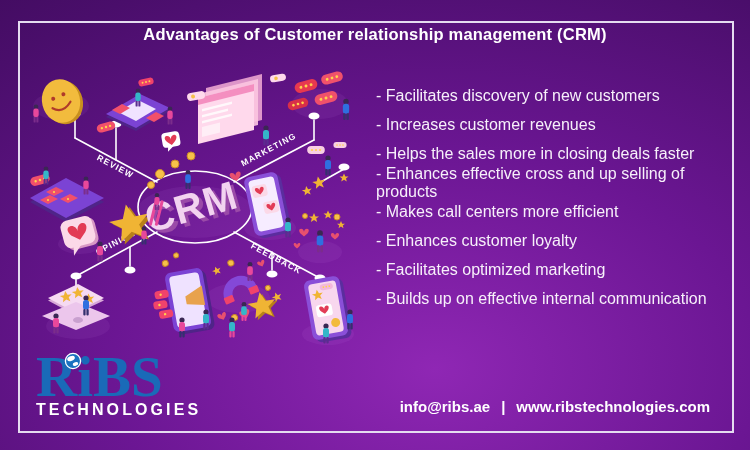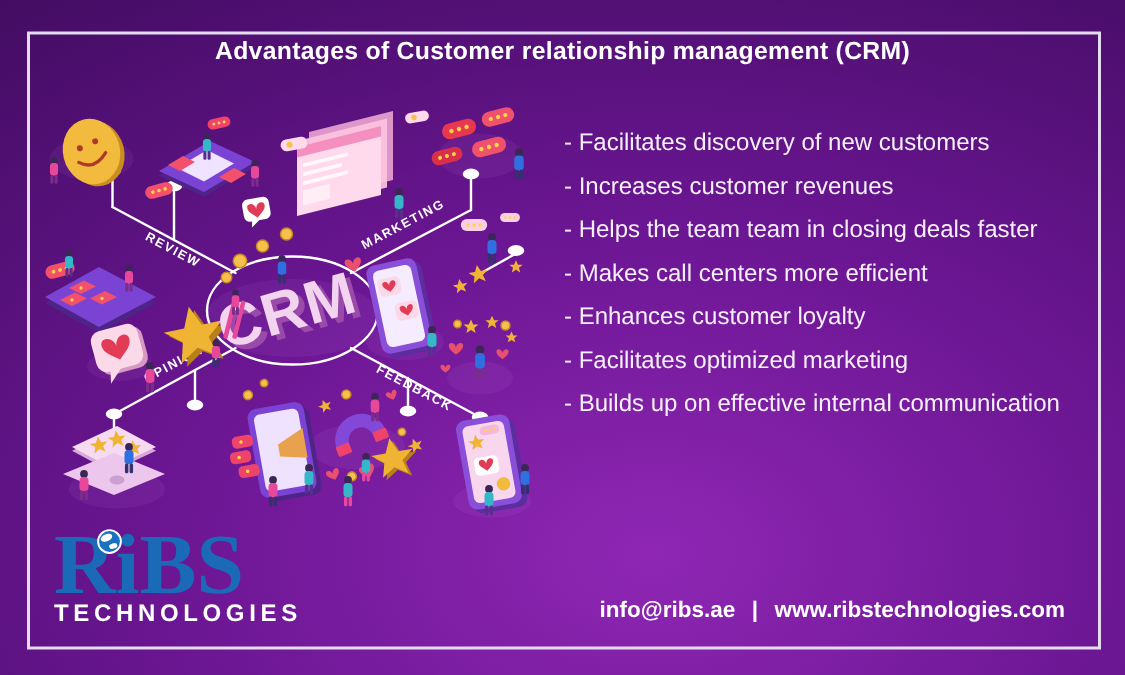--- a/index.html
+++ b/index.html
@@ -294,21 +294,22 @@
       <circle cx="7" cy="16" r="4.5" fill="#f2bb3d"></circle>
     </g>
     <use href="#prs" transform="translate(306,282)" style="--s:#35b6c9;--p:#5b2d8f"></use>
     <use href="#prs" transform="translate(330,268)" style="--s:#2f6fe0;--p:#35306e"></use>
   </svg>
 
   <div class="adv">
     <ul>
       <li>- Facilitates discovery of new customers</li>
       <li>- Increases customer revenues</li>
-      <li>- Helps the team team in closing deals faster</li>
+      <li>- Helps the sales more in closing deals faster</li>
+      <li>- Enhances effective cross and up selling of products</li>
       <li>- Makes call centers more efficient</li>
       <li>- Enhances customer loyalty</li>
       <li>- Facilitates optimized marketing</li>
       <li>- Builds up on effective internal communication</li>
     </ul>
   </div>
 
   <div class="logo">
     <span class="logo-main">
       <span>RiBS</span>

